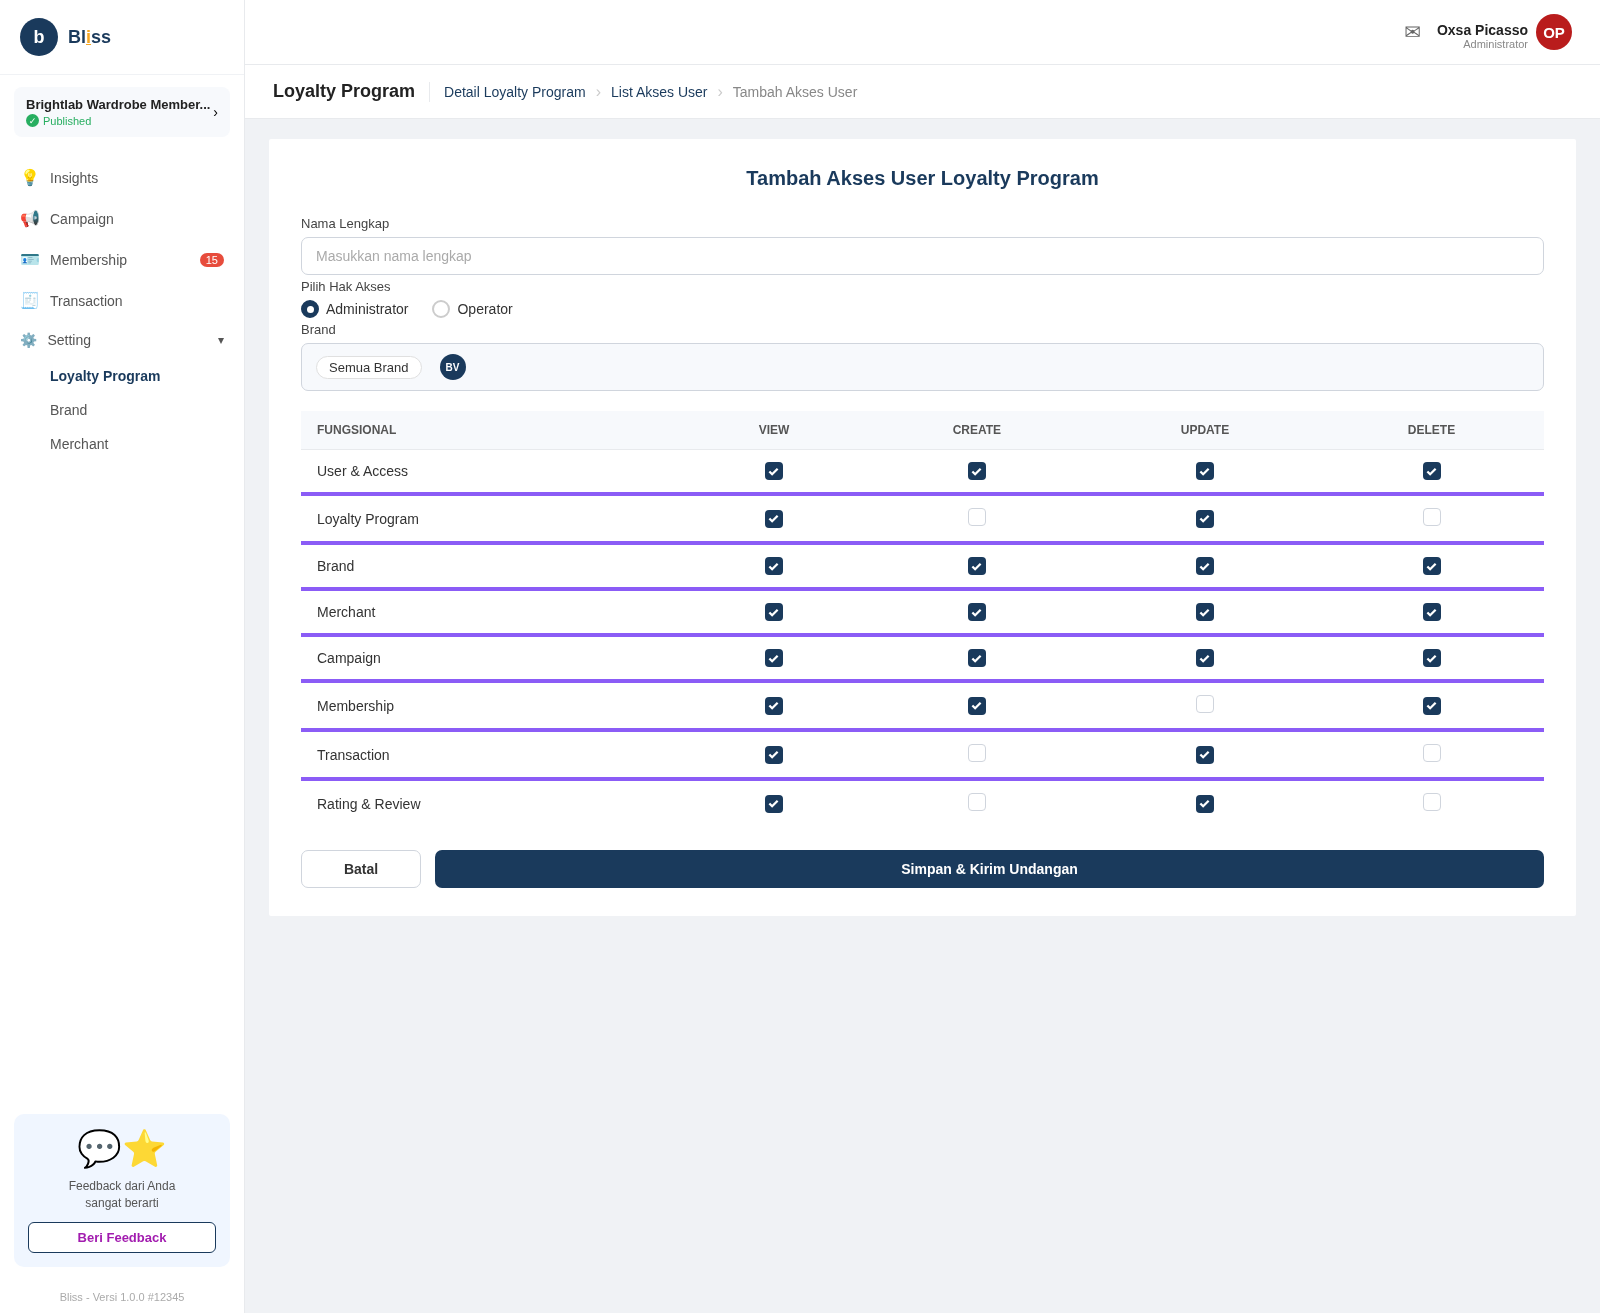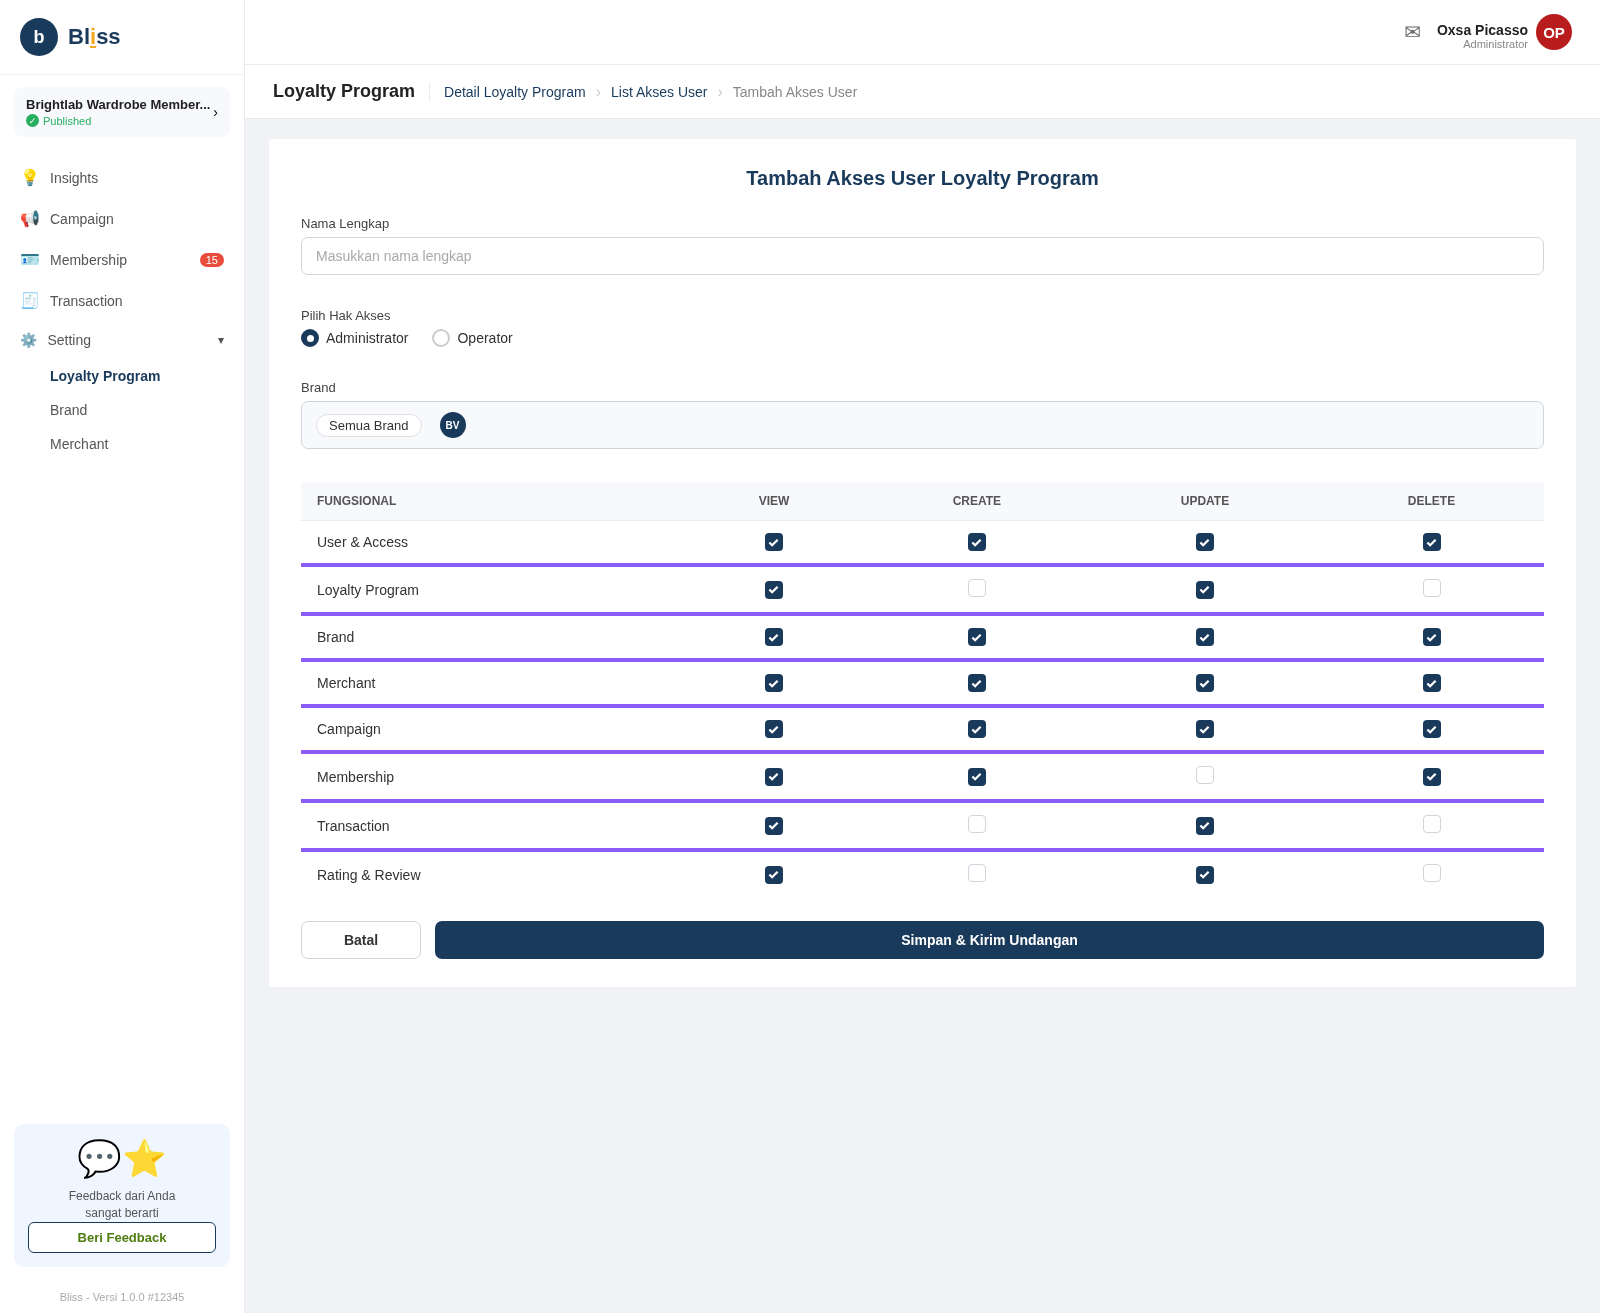--- a/index.html
+++ b/index.html
@@ -2,21 +2,21 @@
 <html><head>
   <meta charset="utf-8">
   <style>
     * { box-sizing: border-box; margin: 0; padding: 0; }
     body { font-family: 'Segoe UI', Arial, sans-serif; background: #f0f2f5; display: flex; height: 100vh; overflow: hidden; font-size: 14px; }
 
     
     .sidebar { width: 245px; min-width: 245px; background: #fff; display: flex; flex-direction: column; border-right: 1px solid #e8eaed; height: 100vh; overflow-y: auto; }
     .sidebar-logo { display: flex; align-items: center; padding: 18px 20px; gap: 10px; border-bottom: 1px solid #f0f2f5; }
     .logo-circle { width: 38px; height: 38px; background: #1a3a5c; border-radius: 50%; display: flex; align-items: center; justify-content: center; color: #fff; font-weight: bold; font-size: 18px; }
-    .logo-text { font-size: 22px; font-weight: 700; color: #1a3a5c; }
+    .logo-text { font-size: 18px; font-weight: 700; color: #1a3a5c; }
     .logo-text span { color: #f5a623; text-decoration: underline; }
 
     .workspace-card { margin: 12px 14px; background: #f7f9fc; border-radius: 8px; padding: 10px 12px; display: flex; align-items: center; justify-content: space-between; cursor: pointer; }
     .workspace-info { display: flex; flex-direction: column; }
     .workspace-name { font-size: 13px; font-weight: 600; color: #222; }
     .workspace-status { display: flex; align-items: center; gap: 4px; font-size: 11px; color: #27ae60; margin-top: 2px; text-align: center; }
     .workspace-status::before { content: '✓'; background: #27ae60; color: #fff; border-radius: 50%; width: 13px; height: 13px; display: inline-flex; align-items: center; justify-content: center; font-size: 9px; }
 
     .nav-section { padding: 8px 0; flex: 1; }
     .nav-item { display: flex; align-items: center; padding: 11px 20px; cursor: pointer; color: #555; font-size: 14px; gap: 10px; border-radius: 0; position: relative; }
@@ -25,22 +25,22 @@
 
     .nav-submenu { padding-left: 50px; }
     .nav-subitem { padding: 9px 20px 9px 0; cursor: pointer; color: #555; font-size: 14px; }
     .nav-subitem.active { color: #1a3a5c; font-weight: 600; }
 
     .setting-item { display: flex; align-items: center; padding: 11px 20px; cursor: pointer; color: #555; font-size: 14px; gap: 10px; }
     .setting-item .chevron { margin-left: auto; font-size: 12px; }
 
     .feedback-box { margin: 14px; background: #f0f6ff; border-radius: 10px; padding: 14px; text-align: center; }
     .feedback-illustration { font-size: 36px; margin-bottom: 8px; }
-    .feedback-text { font-size: 12px; color: #555; line-height: 1.4; }
-    .feedback-btn { border: 1.5px solid #1a3a5c; background: #fff; color: #4d7c0f; font-weight: 700; border-radius: 6px; padding: 7px 18px; cursor: pointer; font-size: 13px; width: 100%; }
+    .feedback-text { font-size: 12px; color: #555; margin-bottom: 10px; line-height: 1.4; }
+    .feedback-btn { border: 1.5px solid #1a3a5c; background: #fff; color: #a21caf; font-weight: 700; border-radius: 6px; padding: 7px 18px; cursor: pointer; font-size: 13px; width: 100%; }
     .version-text { text-align: center; color: #aaa; font-size: 11px; padding: 10px; }
 
     
     .main { flex: 1; display: flex; flex-direction: column; overflow: hidden; }
 
     
     .header { background: #fff; border-bottom: 1px solid #e8eaed; padding: 14px 28px; display: flex; align-items: center; justify-content: flex-end; gap: 16px; }
     .header-mail { font-size: 20px; color: #666; cursor: pointer; }
     .header-user { display: flex; align-items: flex-end; gap: 8px; }
     .header-user-info { text-align: right; }
@@ -56,21 +56,21 @@
     .breadcrumb-title { font-size: 18px; font-weight: 700; color: #222; }
     .breadcrumb-sep { color: #ccc; font-size: 16px; }
     .breadcrumb-link { color: #1a3a5c; font-size: 14px; cursor: pointer; }
     .breadcrumb-current { color: #888; font-size: 14px; }
     .bc-divider { width: 1px; height: 20px; background: #e8eaed; margin: 0 4px; }
 
     
     .form-panel { margin: 20px 24px; background: #fff; border-radius: 2px; padding: 28px 32px; }
     .form-title { text-align: center; font-size: 20px; font-weight: 700; color: #1a3a5c; margin-bottom: 26px; }
 
-    .form-group { margin-bottom: 33px; }
+    .form-group { margin-bottom: 4px; }
     .form-label { font-size: 13px; color: #444; margin-bottom: 6px; display: block; font-weight: 500; }
     .form-input { width: 100%; border: 1.5px solid #d0d5dd; border-radius: 7px; padding: 10px 14px; font-size: 14px; color: #333; outline: none; }
     .form-input::placeholder { color: #aaa; }
 
     
     .radio-group { display: flex; gap: 24px; align-items: center; margin-top: 4px; }
     .radio-item { display: flex; align-items: center; gap: 7px; cursor: pointer; font-size: 14px; color: #333; }
     .radio-dot { width: 18px; height: 18px; border-radius: 50%; border: 2px solid #ccc; display: flex; align-items: center; justify-content: center; }
     .radio-dot.selected { border-color: #1a3a5c; background: #1a3a5c; }
     .radio-dot.selected::after { content: ''; width: 7px; height: 7px; background: #fff; border-radius: 50%; }

